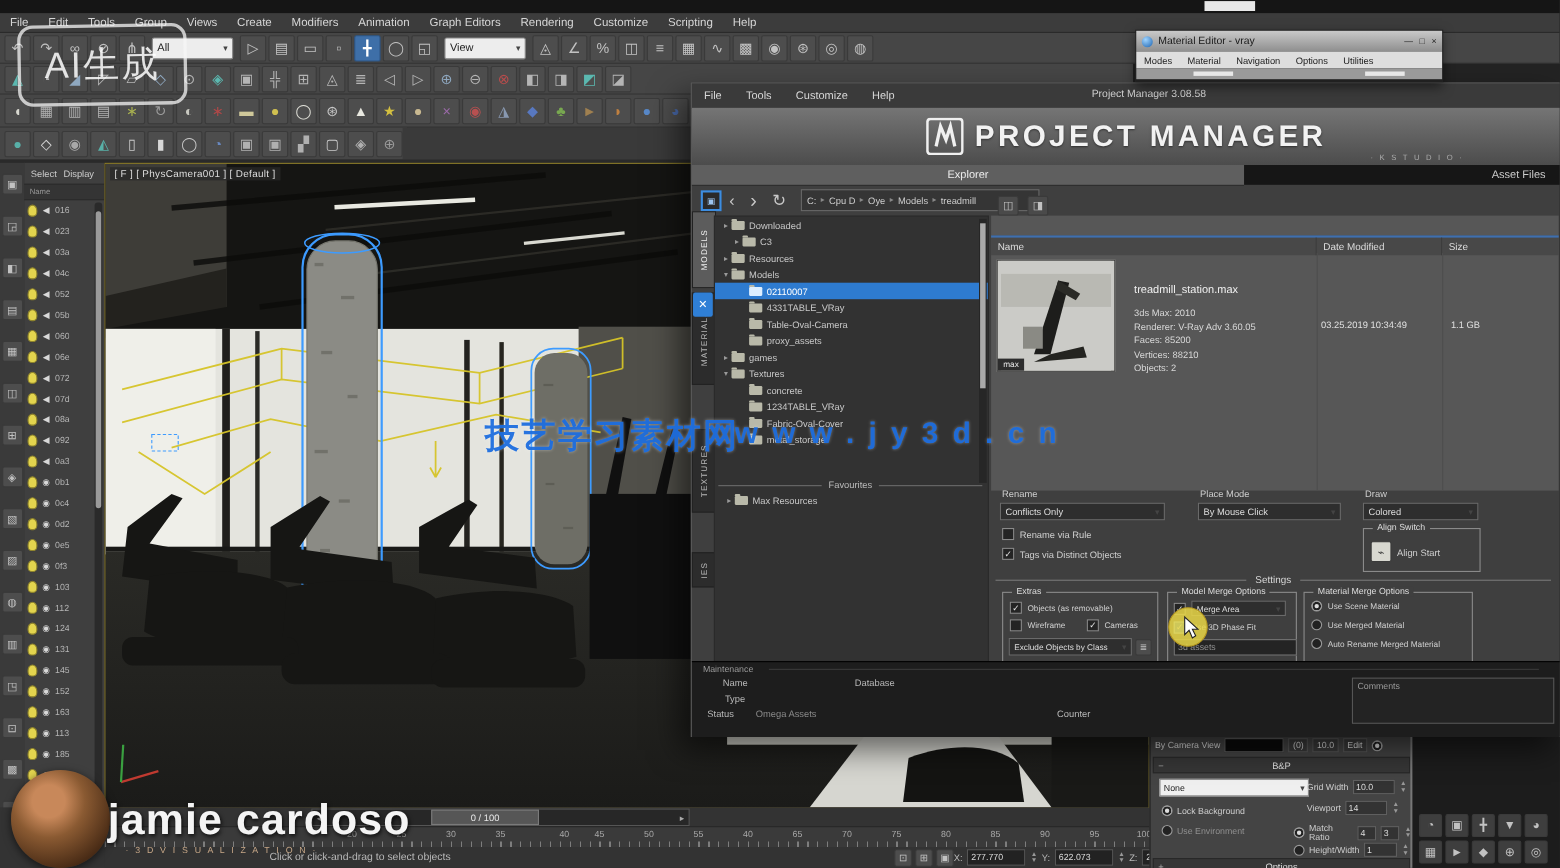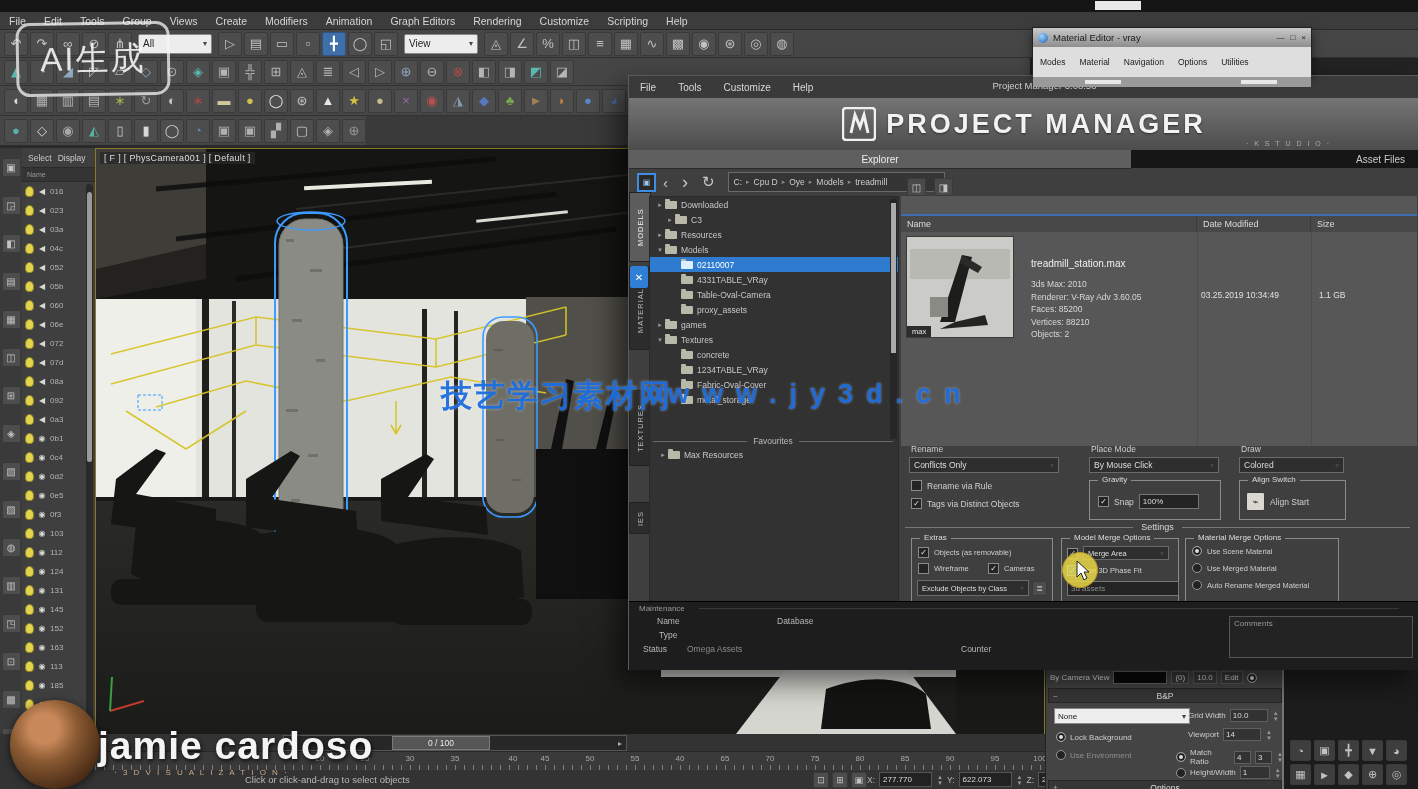--- a/index.html
+++ b/index.html
@@ -165,21 +165,21 @@
   
   #cursor-hl{left:1062px;top:552px;width:34px;height:34px;border-radius:50%;background:rgba(234,215,70,.85);
              border:1px solid #b89a20;z-index:7;}
   
   #mated{left:1032px;top:27px;width:278px;height:46px;z-index:6;border:1px solid #222;
          box-shadow:0 4px 10px rgba(0,0,0,.5);}
   #mated-title{height:19px;background:linear-gradient(180deg,#c9c9c9,#8e8e8e);display:flex;align-items:center;
                font-size:9.5px;color:#1a1a1a;padding:0 5px;gap:5px;}
   #mated-orb{width:10px;height:10px;border-radius:50%;background:radial-gradient(circle at 35% 30%,#9fd4ff,#1c63b0);}
   #mated-btns{margin-left:auto;display:flex;gap:6px;font-size:8px;color:#222;}
-  #mated-menu{height:30px;background:#dedede;display:flex;align-items:center;font-size:8.5px;color:#222;}
+  #mated-menu{height:15px;background:#dedede;display:flex;align-items:center;font-size:8.5px;color:#222;}
   #mated-menu span{padding:0 7px;}
   #mated-strip{height:10px;background:#9a9a9a;position:relative;}
   .mstrip-mark{position:absolute;top:3px;width:36px;height:4px;background:#e8e8e8;}
   
   #ai-badge{left:16px;top:22px;width:148px;height:68px;border:3px solid rgba(245,245,245,.75);border-radius:14px;
             display:flex;align-items:center;justify-content:center;font-size:33px;color:rgba(255,255,255,.85);
             z-index:10;transform:rotate(-1deg);letter-spacing:2px;}
   #wm-cn{left:441px;top:375px;font-size:31px;font-weight:bold;color:#1e6fe0;z-index:9;letter-spacing:2px;
          text-shadow:0 0 3px rgba(255,255,255,.45);opacity:.95;}
   #wm-url{left:668px;top:379px;font-size:27px;font-weight:bold;color:#1e6fe0;z-index:9;letter-spacing:13px;
@@ -878,28 +878,20 @@
   </div>
   <div class="cb-row" style="left:282px;top:422px;">
     <span class="cb on"></span>
         <span>Tags via Distinct Objects</span>
   </div>
   <div class="pm-label" style="left:462px;top:368px;">Place Mode</div>
   <div class="pm-dd" style="left:460px;top:381px;width:130px;">
     <span>By Mouse Click</span>
         <span class="dd-arrow">▾</span>
   </div>
-  <div class="groupbox" style="left:460px;top:404px;width:130px;height:38px;">
-    <span class="gb-title">Gravity</span>
-    <div class="cb-row" style="left:8px;top:13px;">
-      <span class="cb on"></span>
-          <span>Snap</span>
-      <span class="inset" style="width:52px;height:13px;">100%</span>
-    </div>
-  </div>
   <div class="pm-label" style="left:612px;top:368px;">Draw</div>
   <div class="pm-dd" style="left:610px;top:381px;width:105px;">
     <span>Colored</span>
         <span class="dd-arrow">▾</span>
   </div>
   <div class="groupbox" style="left:610px;top:404px;width:105px;height:38px;">
     <span class="gb-title">Align Switch</span>
     <div class="cb-row" style="left:6px;top:11px;">
       <span class="ticon" style="width:17px;height:17px;background:#d8d8d0;color:#333;font-size:10px;">⌁</span>
       <span>Align Start</span>

